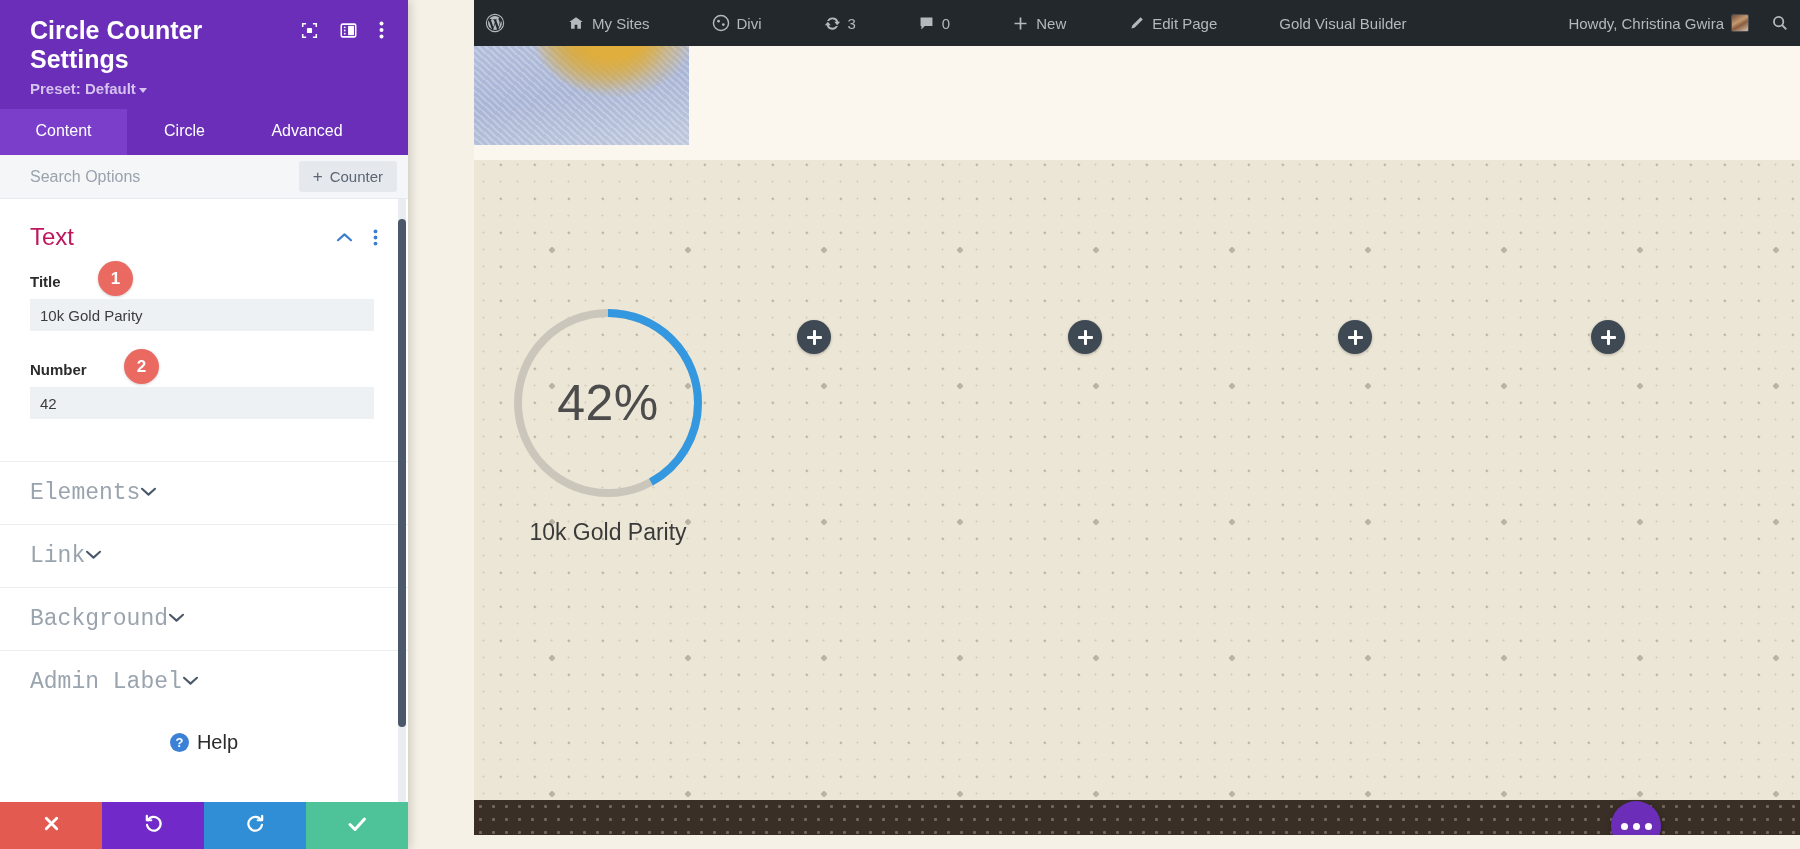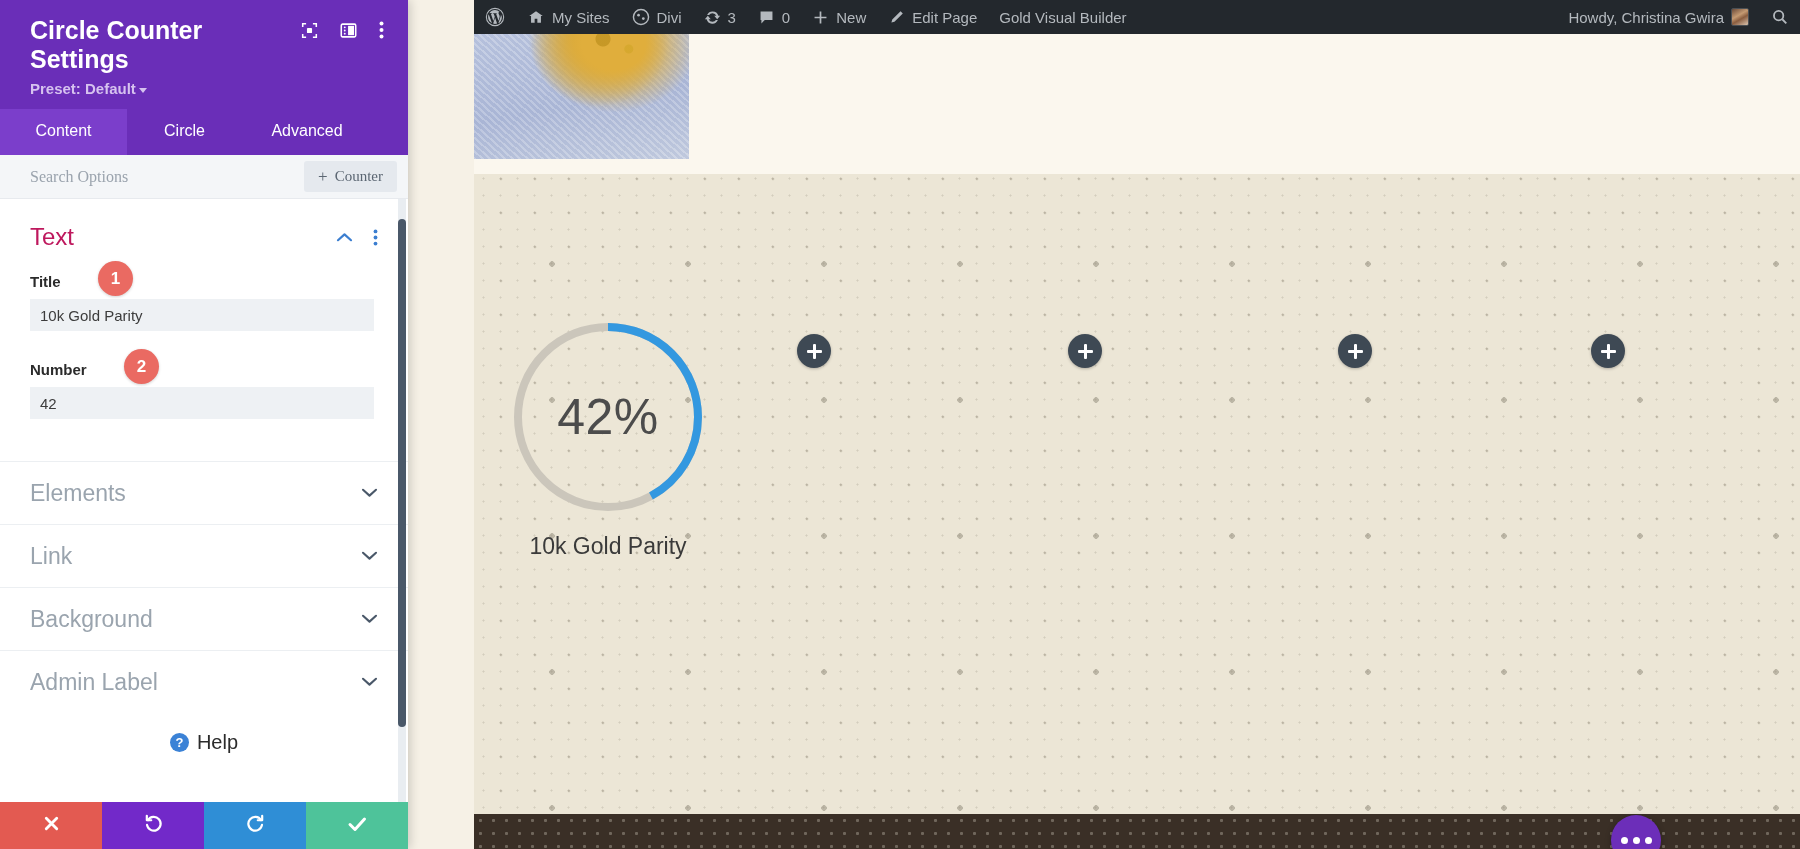--- a/index.html
+++ b/index.html
@@ -6,41 +6,41 @@
   html, body {
     width: 1800px; height: 849px;
     overflow: hidden;
     font-family: "Liberation Sans", sans-serif;
     background: #f6f1e6;
   }
   .screen { position: relative; width: 1800px; height: 849px; }
 
   
   .adminbar {
-    position: absolute; left: 474px; top: 0; width: 1326px; height: 34px;
+    position: absolute; left: 474px; top: 0; width: 1326px; height: 46px;
     background: #23282d; color: #b4b9be;
     display: flex; align-items: center;
-    font-size: 15px; z-index: 40;
+    font-size: 15px; z-index: 40; gap: 40px;
   }
   .ab-item {
     display: flex; align-items: center; gap: 7px;
     padding: 0 11px; height: 34px; color: #b4b9be;
     white-space: nowrap; cursor: pointer;
   }
   .ab-spacer { flex: 1; }
   .ab-right { display: flex; align-items: center; }
   .ab-avatar {
     width: 18px; height: 18px; border-radius: 2px;
     background: linear-gradient(150deg,#6b4a38 0%,#c59a72 40%,#8a5d3f 60%,#d9c3ae 100%);
     border: 1px solid #4a4f54; flex: none;
   }
   .wp-logo svg, .ab-ico svg { display: block; }
 
   
-  .canvas { position: absolute; left: 474px; top: 34px; width: 1326px; height: 815px; overflow: hidden; }
+  .canvas { position: absolute; left: 474px; top: 20px; width: 1326px; height: 815px; overflow: hidden; }
   .canvas-top {
     position: absolute; left: 0; top: 0; width: 100%; height: 140px;
     background: #fbf7ee;
   }
   .hero-img {
     position: absolute; left: 0; top: 0; width: 215px; height: 125px;
     background:
       radial-gradient(circle at 72% 12%, rgba(214,168,46,0.95) 0 4px, transparent 5px),
       radial-gradient(circle at 60% 4%, rgba(196,150,36,0.9) 0 7px, transparent 8px),
       radial-gradient(ellipse at 65% 8%, #e0ae3c 0 16%, transparent 42%),
@@ -122,21 +122,21 @@
     padding: 13px 0 15px; color: #fff; font-size: 16px; text-align: center;
     cursor: pointer; background: transparent;
   }
   .tab.t1 { width: 127px; }
   .tab.t2 { width: 115px; }
   .tab.t3 { width: 130px; }
   .tab.active { background: #7b3ecb; }
 
   .searchrow {
     height: 44px; background: #f4f6f8; border-bottom: 1px solid #e7eaee;
-    display: flex; align-items: center; padding: 0 11px 0 30px; font-family: Liberation Serif, serif;
+    display: flex; align-items: center; padding: 0 11px 0 30px;
   }
   .search-input {
     flex: 1; border: 0; background: transparent; outline: none;
     font-size: 16px; color: #6b7280; font-family: inherit;
   }
   .search-input::placeholder { color: #9aa3ad; }
   .filter-btn {
     display: flex; align-items: center; gap: 7px;
     background: #e5e9ee; color: #5b6672; font-size: 15px;
     border: 0; border-radius: 3px; padding: 7px 14px; cursor: pointer;
@@ -168,22 +168,22 @@
     position: absolute; width: 35px; height: 35px; border-radius: 50%;
     background: #ea6a62; color: #fff; font-size: 17px; font-weight: bold;
     display: flex; align-items: center; justify-content: center;
     box-shadow: 0 1px 3px rgba(0,0,0,.18);
   }
   .badge.b1 { left: 68px; top: -12px; }
   .badge.b2 { left: 94px; top: -12px; }
 
   .acc-row {
     height: 63px; border-top: 1px solid #eceff2;
-    display: flex; align-items: center; justify-content: space-between;
-    padding: 16px 30px; cursor: pointer;
+    display: flex; align-items: center; justify-content: flex-start;
+    padding: 16px 30px; cursor: pointer; font-family: Liberation Mono, monospace;
   }
   .acc-title { font-size: 23px; color: #9aa4ae; }
   .acc-row:last-of-type { border-bottom: 1px solid #eceff2; }
 
   .help-row {
     display: flex; align-items: center; justify-content: center; gap: 8px;
     padding: 18px 0 17px; cursor: pointer;
   }
   .help-q {
     width: 19px; height: 19px; border-radius: 50%; background: #3b82d6;

